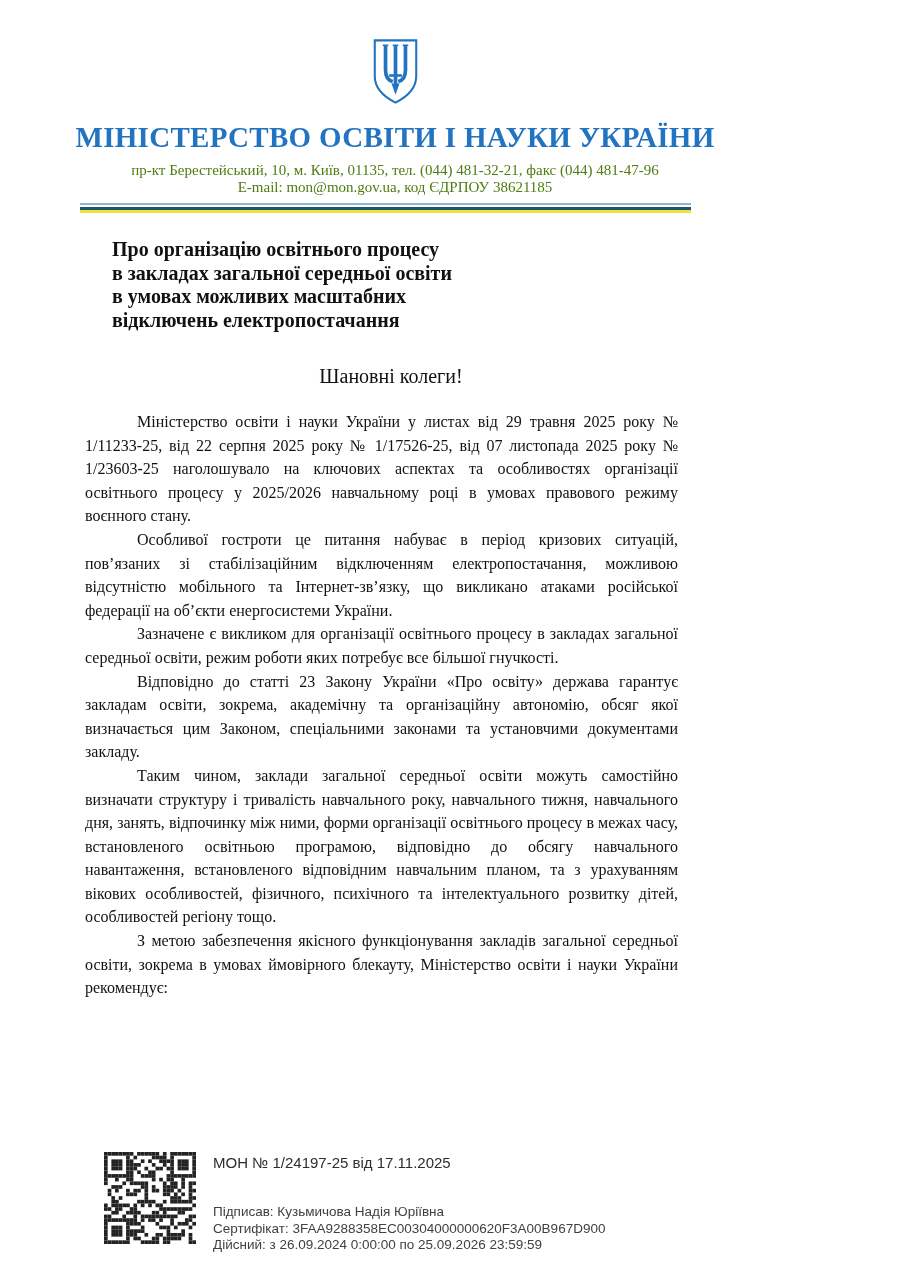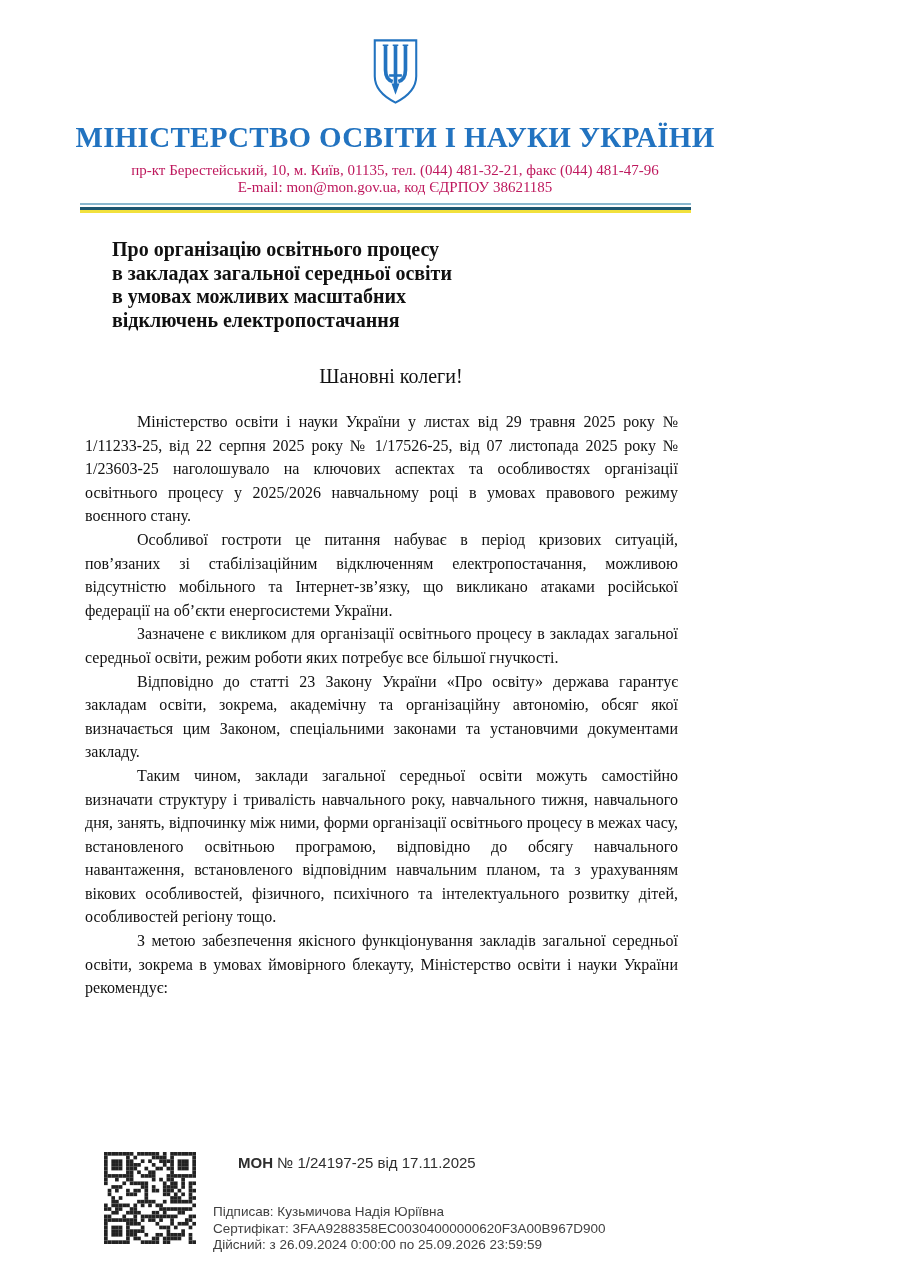--- a/index.html
+++ b/index.html
@@ -23,21 +23,21 @@
     font-weight:bold;
     color:#2273c0;
     letter-spacing:.3px;
     line-height:33px;
     white-space:nowrap;
   }
   .addr {
     margin-top:8px;
     font-size:15px;
     line-height:17px;
-    color:#be185d;
+    color:#4d7c0f;
   }
   
   .divider { margin:7px 33px 0 80px; }
   .divider .l1 { height:2px;  background:#8ab8cf; }
   .divider .gap{ height:2px;  background:#ffffff; }
   .divider .l2 { height:3px;  background:#1d5570; }
   .divider .l3 { height:3px;  background:#f2e13d; }
   
   .addressee {
     margin:24px 0 0 513px;
@@ -72,21 +72,21 @@
     left:103px; top:1152px;
     display:flex;
     align-items:flex-start;
     font-family:"Liberation Sans","DejaVu Sans",sans-serif;
     color:#414141;
   }
   .qr { width:94px; height:92px; flex:0 0 auto; }
   .qr svg { width:94px; height:92px; display:block; }
   .stamp-text { margin-left:16px; padding-top:2px; }
   .stamp-ref { font-size:15px; color:#2e2e2e; }
-  .stamp-ref b { font-weight:bold;margin-left:25px; }
+  .stamp-ref b { font-weight:normal; }
   .stamp-details { margin-top:33px; font-size:13.5px; line-height:16.5px; }
 </style>
 </head>
 <body>
 
 <div class="page">
 
   <div class="letterhead">
     <div class="emblem-wrap">
       <svg viewBox="0 0 60 84" aria-hidden="true">

